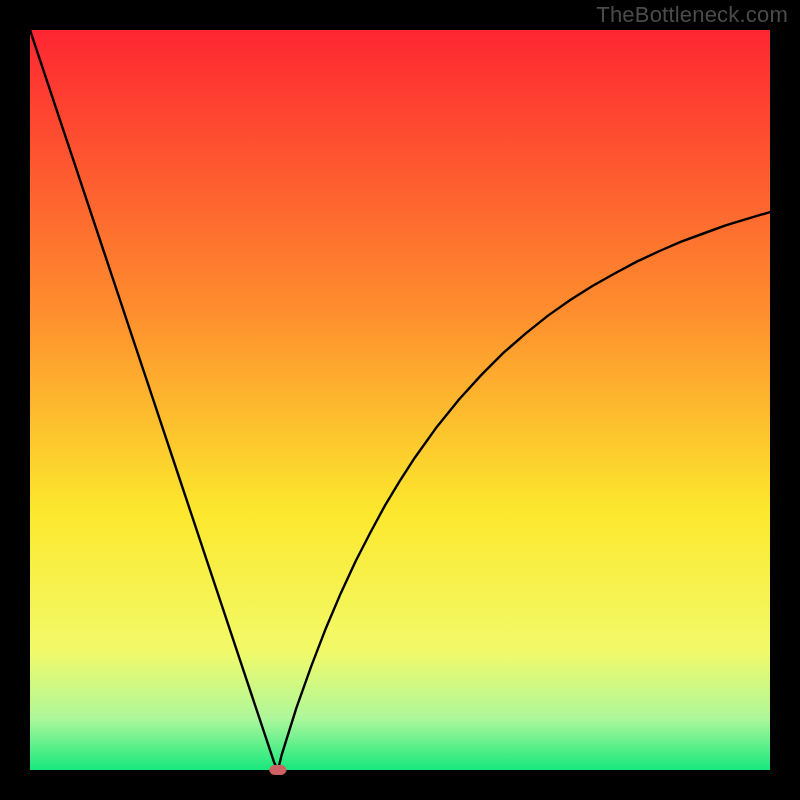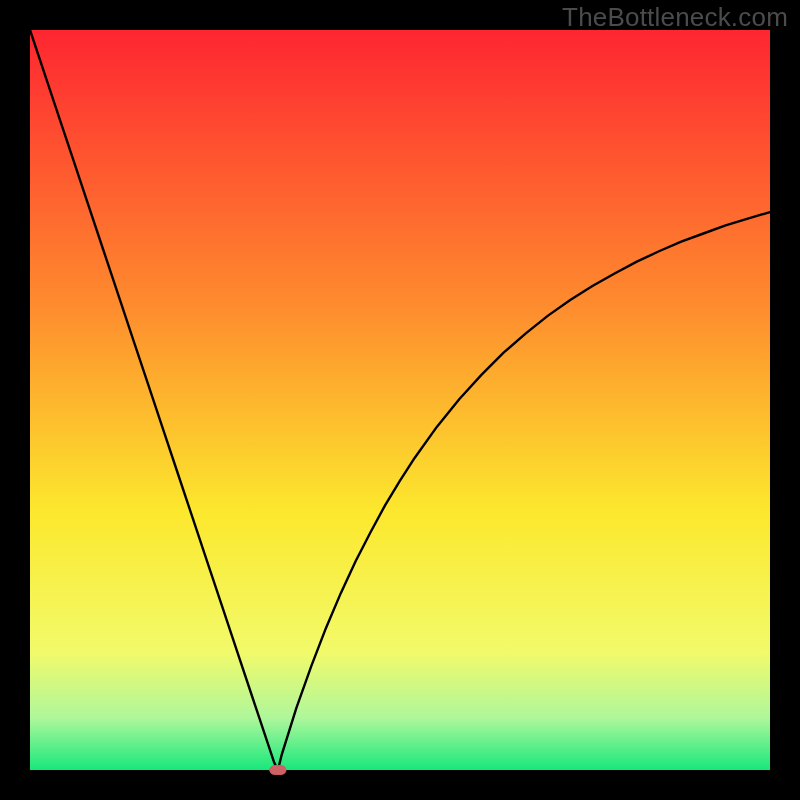--- a/index.html
+++ b/index.html
@@ -16,21 +16,21 @@
     height: 800px;
   }
   svg {
     display: block;
   }
   .watermark {
     position: absolute;
     top: 2px;
     right: 12px;
     font-family: Arial, Helvetica, sans-serif;
-    font-size: 26px;
+    font-size: 22px;
     color: #4b4b4b;
     letter-spacing: 0.2px;
     font-weight: 500;
     user-select: none;
   }
 </style>
 </head>
 <body>
 <div class="wrap">
 

